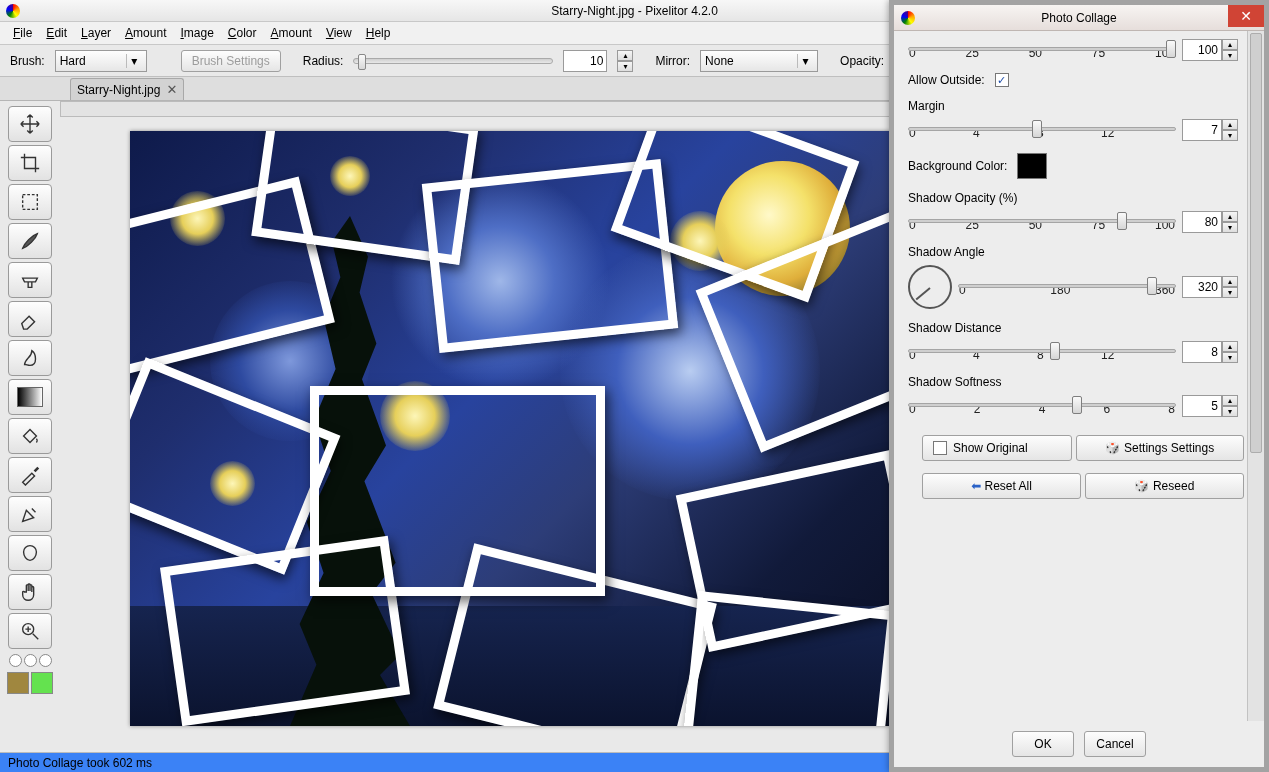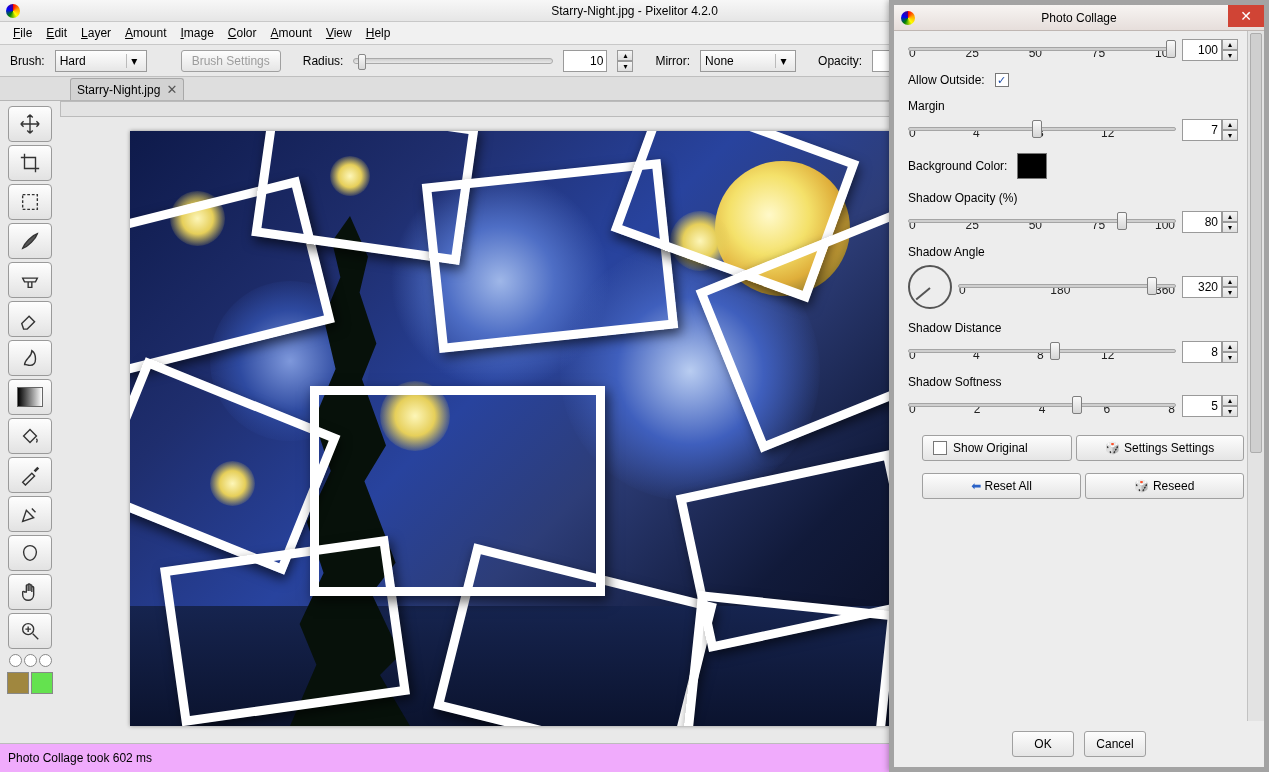--- a/index.html
+++ b/index.html
@@ -38,21 +38,21 @@
   .canvas-area { flex:1; position:relative; background:#e9e9e9; overflow:hidden; }
   .scrollbar-h { position:absolute; left:0; right:16px; top:0; height:16px; background:#e3e3e3; border:1px solid #bbb; }
   .canvas { position:absolute; left:70px; top:30px; width:760px; height:595px; background:linear-gradient(135deg,#0e1a4a 0%,#1f2e6e 25%,#28439e 45%,#2d3d78 60%,#111a3a 80%,#090d20 100%); overflow:hidden; box-shadow:0 0 4px rgba(0,0,0,.4); }
   .swirl { position:absolute; border-radius:50%; }
   .moon { position:absolute; right:40px; top:30px; width:135px; height:135px; border-radius:50%; background:radial-gradient(circle at 40% 40%, #fff9c9 0%, #f4e16a 35%, #dfae3a 60%, #5c5520 90%); }
   .star { position:absolute; border-radius:50%; background:radial-gradient(circle,#fdf6b8 0%,#e6cf5a 40%, rgba(93,106,173,0) 75%); }
   .cypress { position:absolute; left:160px; bottom:0; width:120px; height:510px; background:#07110a; clip-path:polygon(50% 0%,65% 8%,58% 15%,72% 25%,60% 32%,80% 45%,62% 52%,88% 68%,68% 74%,92% 86%,75% 90%,100% 100%,0% 100%,22% 88%,8% 80%,28% 70%,14% 60%,34% 50%,20% 40%,38% 30%,28% 20%,42% 12%,35% 5%);}
   .village { position:absolute; left:0; right:0; bottom:0; height:120px; background:linear-gradient(#16244f,#0b132e);} 
   .frame { position:absolute; border:9px solid #fff; box-shadow:3px 5px 12px rgba(0,0,0,.6); background:rgba(0,0,0,0); }
   
-  .status { position:absolute; left:0; right:0; bottom:0; height:29px; background:#f0abfc; border-top:1px solid #bcbcbc; display:flex; align-items:center; padding:0 8px; justify-content:space-between; }
+  .status { position:absolute; left:0; right:0; bottom:0; height:20px; background:#3b82f6; border-top:1px solid #bcbcbc; display:flex; align-items:center; padding:0 8px; justify-content:space-between; }
   
   .dialog { position:absolute; right:0; top:0; width:380px; height:772px; background:#ededed; border:5px solid #a3a3a3; box-shadow:-1px 0 6px rgba(0,0,0,.3); display:flex; flex-direction:column; }
   .dlg-title { height:26px; background:linear-gradient(#f7f4f2,#e6dedb); border-bottom:1px solid #bfb6b2; display:flex; align-items:center; position:relative; }
   .dlg-title .logo { width:14px; height:14px; margin:0 7px; border-radius:7px; background:conic-gradient(red,orange,yellow,green,blue,indigo);}  
   .dlg-title .t { position:absolute; left:0; right:0; text-align:center; }
   .dlg-close { position:absolute; right:0; top:0; width:36px; height:22px; background:#d04435; color:#fff; display:flex; align-items:center; justify-content:center; font-size:14px; }
   .dlg-body { flex:1; overflow:hidden; padding:8px 6px 0 14px; position:relative; }
   .vscroll { position:absolute; right:0; top:0; bottom:0; width:17px; background:#e3e3e3; border-left:1px solid #c2c2c2; }
   .vscroll .vthumb { position:absolute; left:2px; right:2px; top:2px; height:420px; background:#cfcfcf; border:1px solid #adadad; border-radius:2px; }
   .group { margin-bottom:12px; padding-right:20px; }
@@ -103,21 +103,21 @@
   <span class="lbl" style="margin-left:12px">Radius:</span>
   <div class="slider" style="width:200px;flex:none">
       <div class="thumb" style="left:4%"></div>
     </div>
   <div class="num">10</div>
   <div class="spin">
       <div>▴</div>
       <div>▾</div>
     </div>
   <span class="lbl" style="margin-left:12px">Mirror:</span>
-  <div class="sel" style="width:96px">
+  <div class="sel" style="width:118px">
     <span>None</span>
     <span class="arrow">▾</span>
   </div>
   <span class="lbl" style="margin-left:12px">Opacity:</span>
   <div class="num">100</div>
 </div>
 
 <div class="tabrow">
   <div class="tab">
     <span>Starry-Night.jpg</span>

